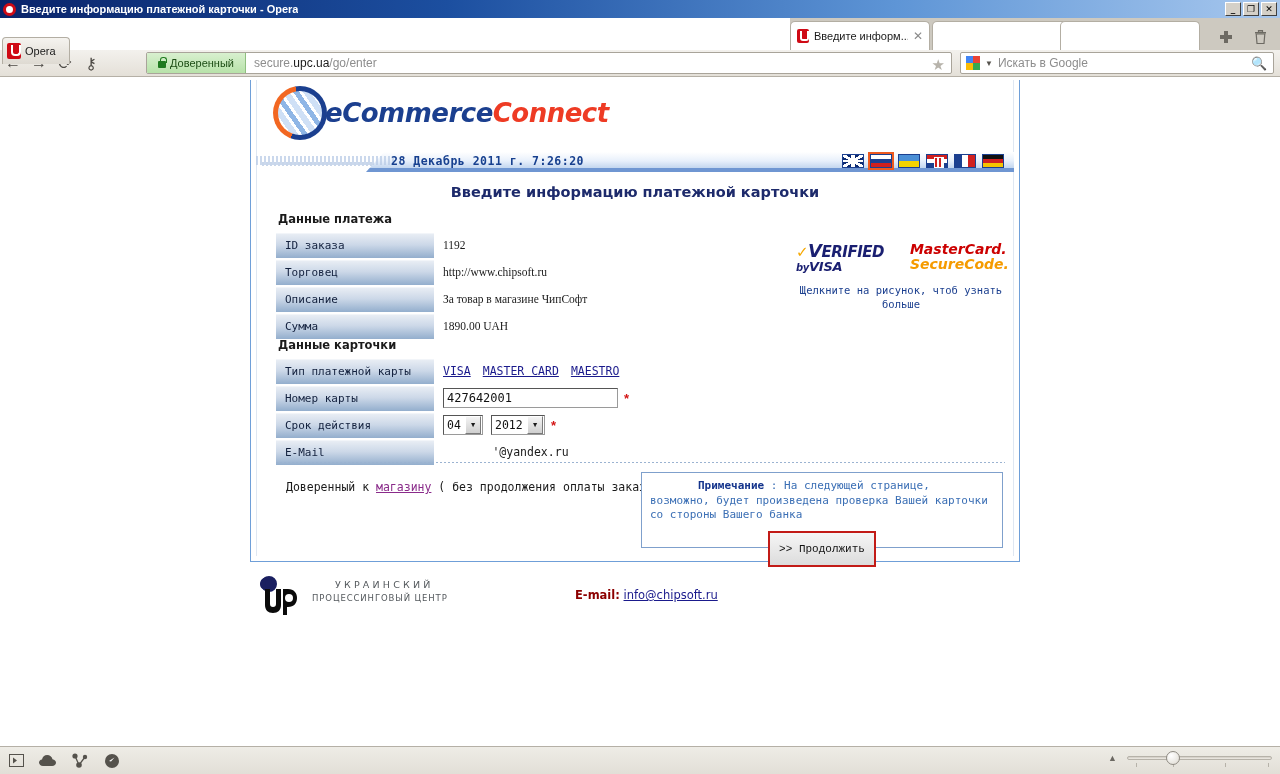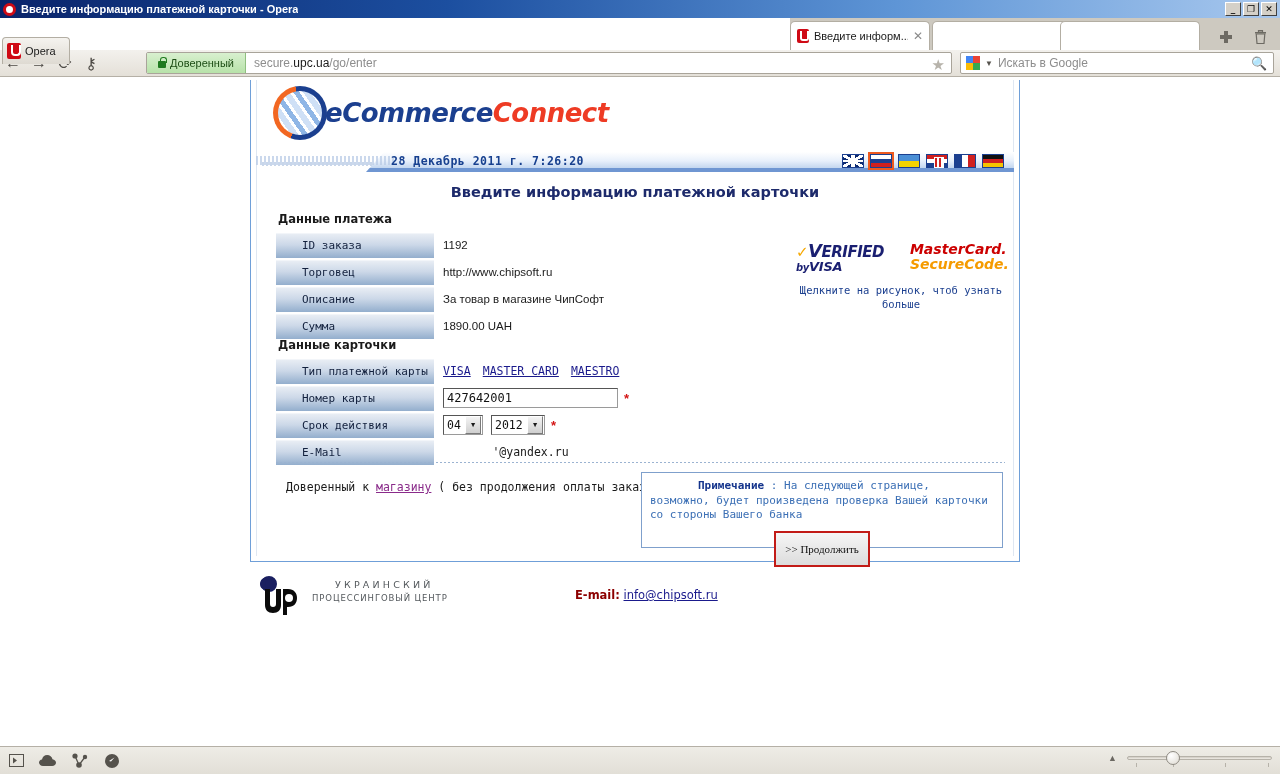--- a/index.html
+++ b/index.html
@@ -244,28 +244,28 @@
 
   .section-head {
     position: absolute; font-family: "DejaVu Sans", sans-serif;
     font-size: 11.5px; font-weight: bold; color: #1a1a1a;
   }
   .sh-payment { left: 27px; top: 132px; }
   .sh-card    { left: 27px; top: 258px; }
 
   .frow { position: absolute; left: 25px; height: 26px; display: flex; align-items: center; }
   .flabel {
-    width: 158px; height: 25px; display: flex; align-items: center; padding-left: 26px;
+    width: 158px; height: 25px; display: flex; align-items: center; padding-left: 9px;
     background: linear-gradient(to bottom, #e8edf4 0%, #ccd8e8 45%, #93aecd 100%);
     border-top: 1px solid #f2f5f9;
     font-family: "DejaVu Sans Mono", monospace;
     font-size: 11px; color: #12203d; flex: 0 0 auto;
   }
   .fvalue {
-    margin-left: 9px; font-family: Liberation Sans, sans-serif;
+    margin-left: 9px; font-family: Liberation Serif, serif;
     font-size: 11.5px; color: #1a1a1a; white-space: nowrap;
   }
 
   .cardtype-links {
     margin-left: 9px; display: flex; gap: 12px;
     font-family: "DejaVu Sans Mono", monospace; font-size: 11.5px;
   }
   .cardtype-links a { color: #1a1a8c; text-decoration: underline; }
 
   .input-cardno {
@@ -335,21 +335,21 @@
   .notebox .ntext {
     font-family: "DejaVu Sans Mono", monospace; font-size: 11px; color: #3b6fb5; line-height: 1.32;
   }
   .notebox .ntext b { color: #14348c; padding-left: 48px; }
   .continue-wrap { text-align: center; margin-top: 8px; }
   .btn-continue {
     display: inline-flex; align-items: center; justify-content: center;
     height: 36px; padding: 0 9px;
     background: linear-gradient(to bottom, #f6f6f6, #dcdcdc);
     border: 2px solid #c21b17;
-    font-family: Liberation Serif, serif; font-size: 11px; color: #111;
+    font-family: Liberation Mono, monospace; font-size: 11px; color: #111;
   }
 
   
   .footer { position: absolute; left: 250px; top: 490px; width: 780px; height: 60px; }
   .upc-logo {
     position: absolute; left: 6px; top: 5px; width: 46px; height: 46px;
   }
   .upc-text {
     position: absolute; left: 62px; top: 10px;
     font-family: "DejaVu Sans", sans-serif; color: #555a5e; line-height: 1.45;

